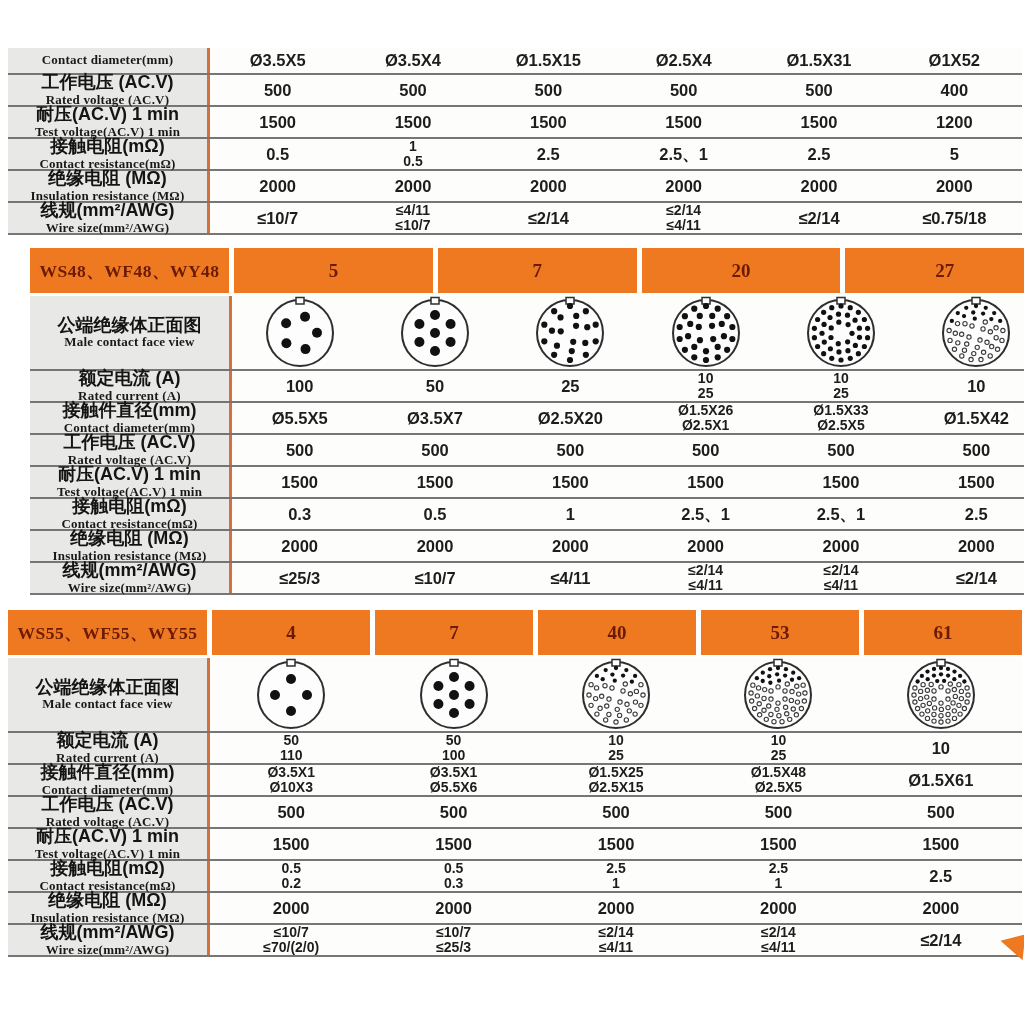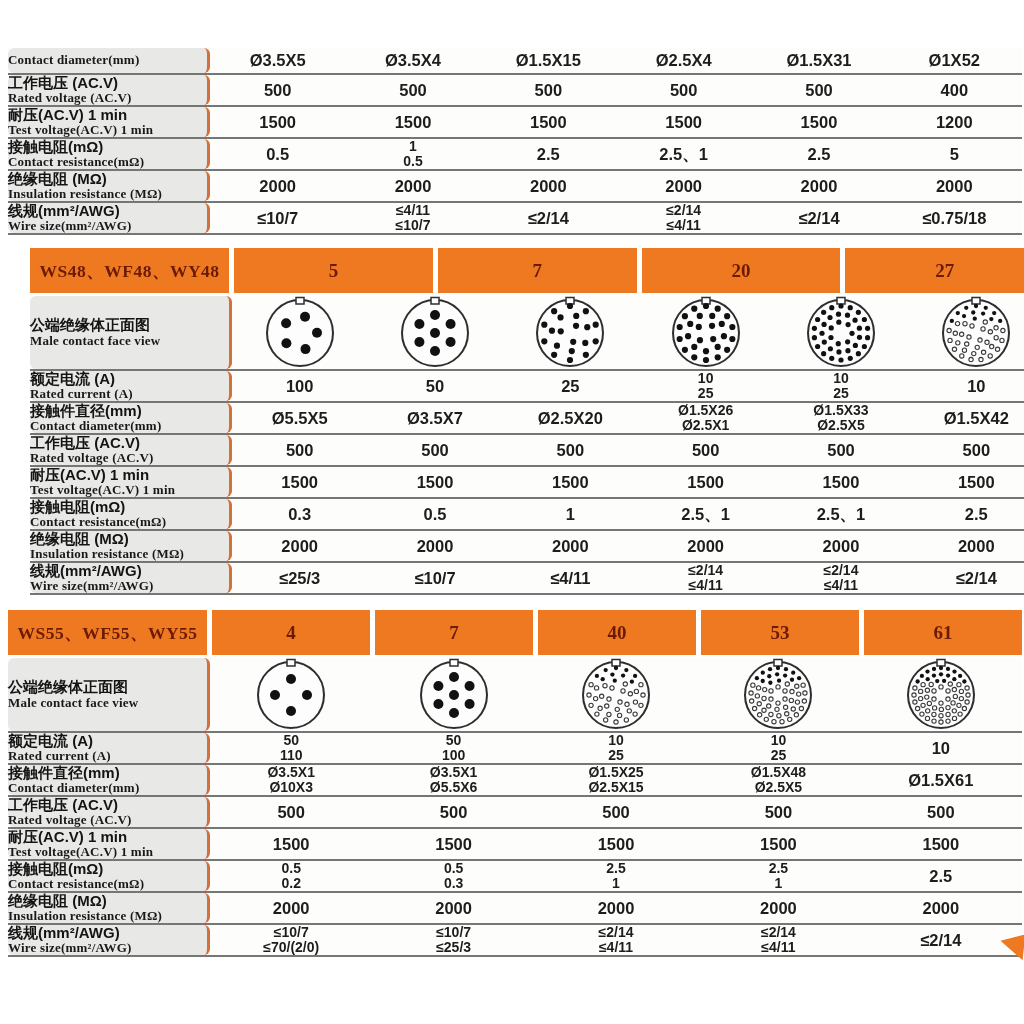--- a/index.html
+++ b/index.html
@@ -27,24 +27,24 @@
     font-family:"Liberation Serif", serif;font-weight:700;color:var(--htext);font-size:19px;
   }
   .labelbox{width:199px;flex:none;font-size:17.5px;letter-spacing:0.5px;}
   .colbox{flex:1;}
   .row{display:flex;height:32px;border-bottom:2px solid var(--line);background:var(--cellbg);box-sizing:border-box;}
   .facerow{height:75px;}
   .partial{height:27px;}
   .lab{
     width:202px;flex:none;background:var(--labelbg);
     border-right:3px solid var(--divider);
-    display:flex;flex-direction:column;align-items:flex-start;justify-content:center;
-    line-height:1.08;box-sizing:border-box;text-align:center;border-radius:6px;
+    display:flex;flex-direction:column;align-items:center;justify-content:center;
+    line-height:1.08;box-sizing:border-box;text-align:center;
   }
-  .zh{font-size:15px;font-weight:700;color:#141414;white-space:nowrap;}
+  .zh{font-size:18px;font-weight:700;color:#141414;white-space:nowrap;}
   .en{font-family:"Liberation Serif", serif;font-size:13px;font-weight:700;color:#191919;white-space:nowrap;letter-spacing:0.2px;}
   .val{
     flex:1;display:flex;flex-direction:column;align-items:center;justify-content:center;
     font-weight:700;font-size:16.5px;color:var(--vtext);
   }
   .vline{line-height:1.02;white-space:nowrap;}
   .multi .vline{font-size:14px;line-height:1.08;}
   .facerow .val svg{display:block;}
   #arrow{
     position:absolute;right:0;top:933px;width:0;height:0;

